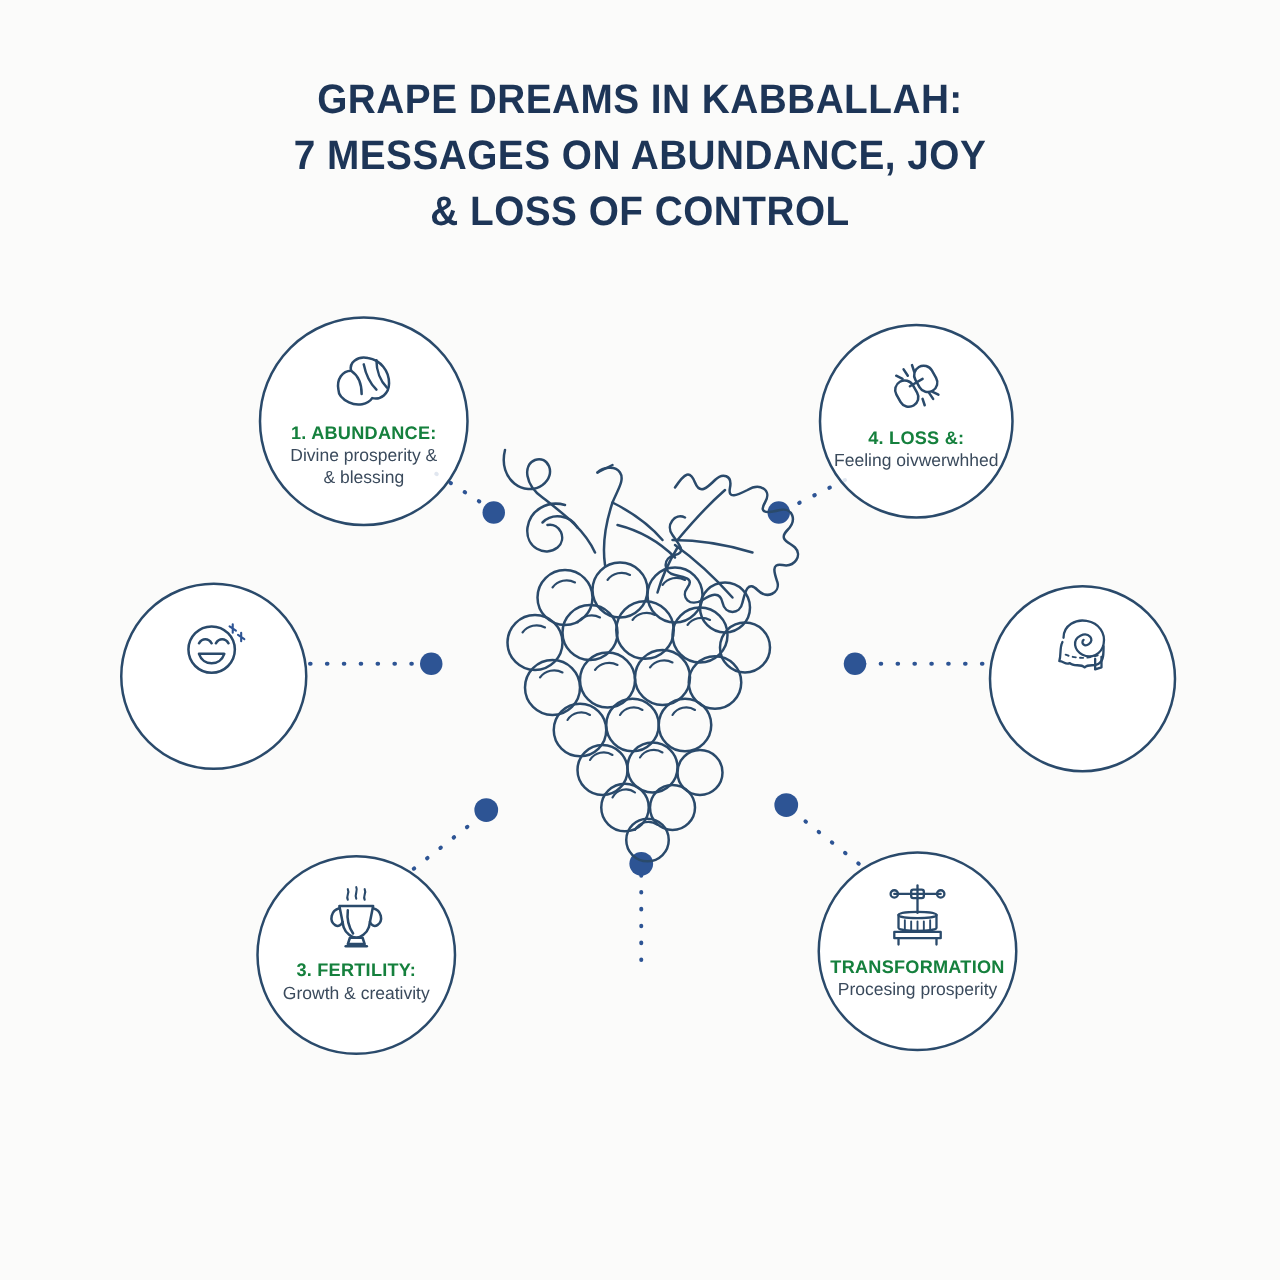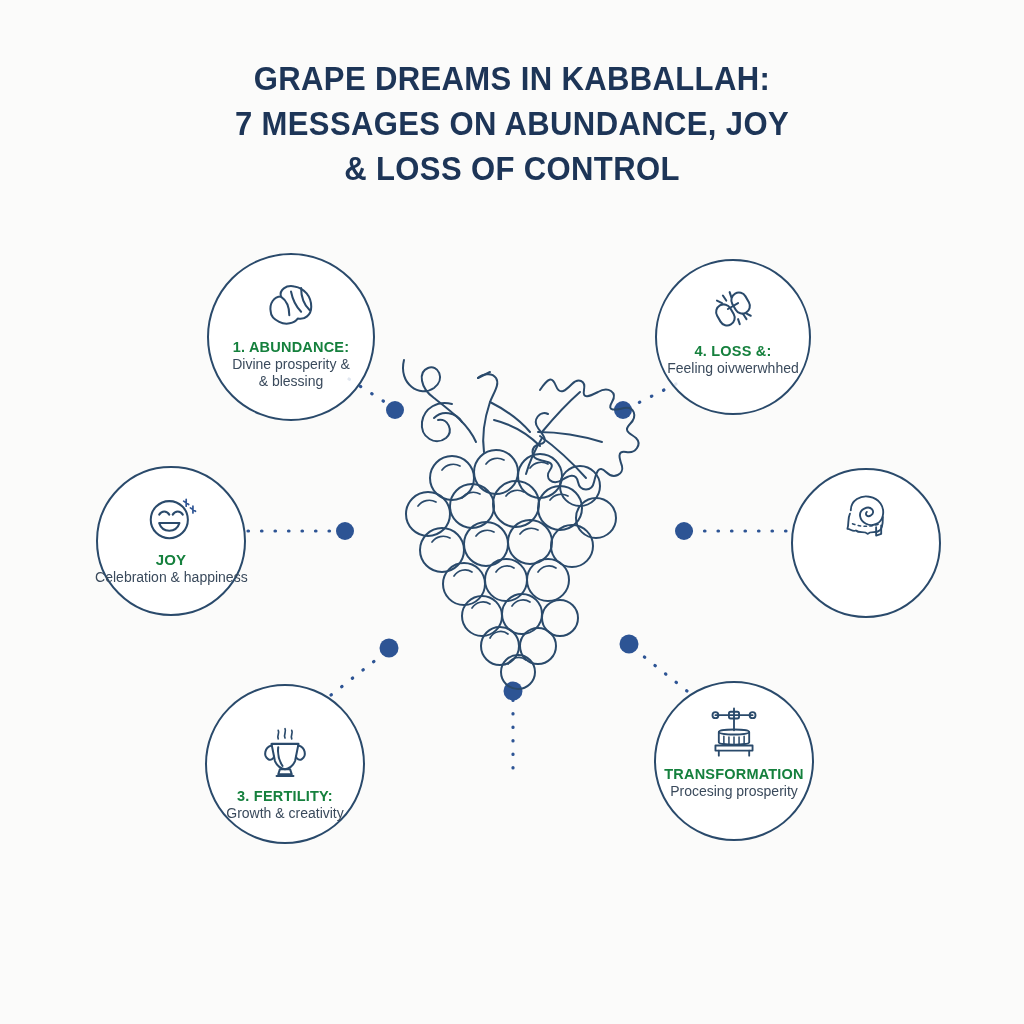--- a/index.html
+++ b/index.html
@@ -68,21 +68,21 @@
     font-size:14px;
     line-height:17px;
     white-space:nowrap;
   }
 
   
   #node-abundance{left:207px;top:237px;width:168px;height:168px;}
   #node-loss{left:655px;top:243px;width:156px;height:156px;}
   #node-joy{left:96px;top:450px;width:150px;height:150px;}
   #node-indulgence{left:791px;top:452px;width:150px;height:150px;}
-  #node-fertility{left:205px;top:668px;width:160px;height:160px;justify-content:center;}
+  #node-fertility{left:205px;top:668px;width:160px;height:160px;}
   #node-transformation{left:654px;top:665px;width:160px;height:160px;align-items:center;}
   #node-balance{left:437px;top:754px;width:160px;height:160px;}
 
   #node-joy .ico{margin-top:16%;}
   #node-joy .ttl{font-size:15px;}
   #node-balance .ico{margin-top:15%;}
 
   
   #banner{position:absolute;left:88px;top:922px;width:848px;height:56px;}
   #banner .label{
@@ -238,24 +238,20 @@
         <circle cx="30" cy="34" r="22"></circle>
         <path d="M18 28 C 21 23, 27 23, 30 28"></path>
         <path d="M34 28 C 37 23, 43 23, 46 28"></path>
         <path d="M18 38 C 22 50, 38 50, 42 38 Z"></path>
         <g stroke="#2d5494" stroke-width="2">
           <path d="M50 10 L 50 18 M 47 12 L 53 16"></path>
           <path d="M58 18 L 58 26 M 55 20 L 61 24"></path>
         </g>
       </g>
     </svg>
-    <div class="txt">
-      <span class="ttl">JOY</span>
-      <span class="sub">Celebration &amp; happiness</span>
-    </div>
   </div>
 
   <div class="node" id="node-indulgence">
     <svg class="ico" viewBox="0 0 64 64">
       <g fill="none" stroke="#2a4a6b" stroke-width="2.2" stroke-linecap="round" stroke-linejoin="round">
         <path d="M14 24 C 14 12, 26 6, 36 8 C 48 10, 54 20, 52 30 C 50 40, 40 44, 32 40
                  C 24 36, 22 26, 30 22 C 38 18, 44 26, 38 30 C 34 33, 30 29, 33 26"></path>
         <path d="M13 28 C 10 34, 12 40, 10 46 C 14 46, 16 50, 20 48 C 24 52, 30 48, 34 52
                  C 38 48, 44 52, 48 48 C 52 46, 52 38, 52 32"></path>
         <path d="M44 44 L 44 54 L 50 52 L 50 42"></path>

